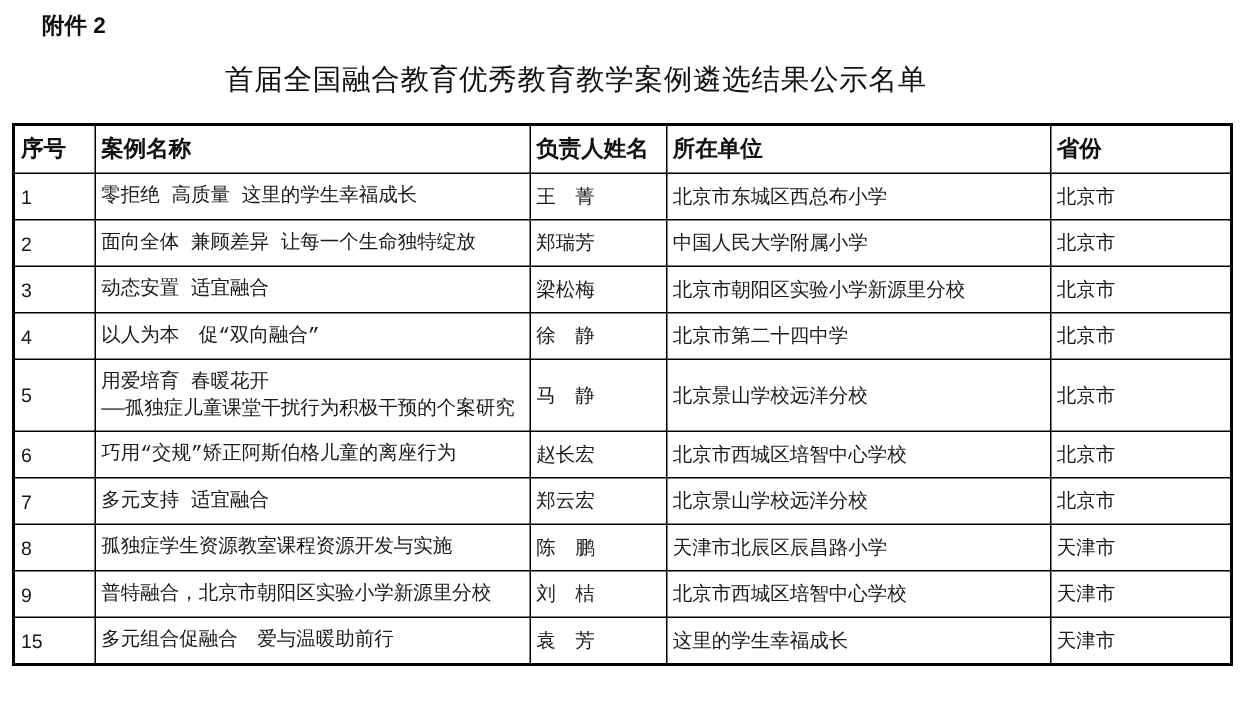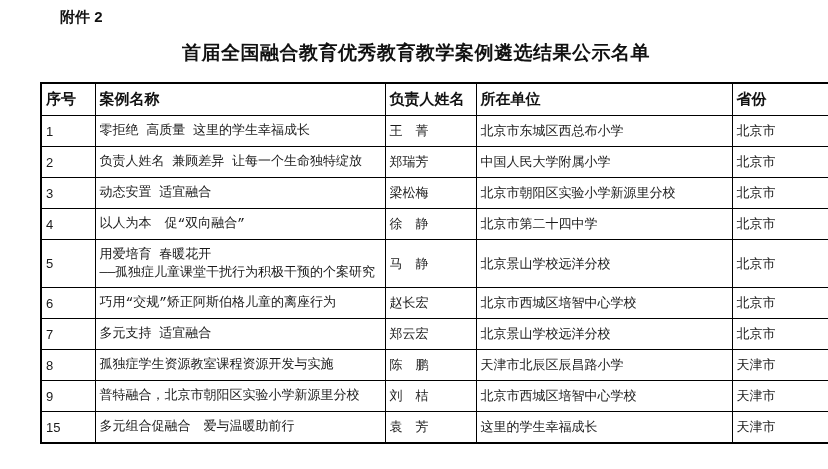--- a/index.html
+++ b/index.html
@@ -10,32 +10,31 @@
     background: #ffffff;
     overflow: hidden;
     font-family: "Liberation Sans", "DejaVu Sans", sans-serif;
     color: #1a1a1a;
   }
   .doc {
     width: 768px;
     height: 469px;
     box-sizing: border-box;
     padding-top: 8px;
-    margin-left: 32px;
   }
   .attachment-label {
     margin: 0 0 0 28px;
     font-size: 15px;
     font-weight: 700;
     color: #111111;
   }
   .doc-title {
     text-align: center;
     font-size: 19px;
-    font-weight: 700;
+    font-weight: 400;
     margin: 13px 0 16px 0;
     letter-spacing: 0.5px;
     color: #111111;
   }
   table.results {
     margin-left: 8px;
     width: 812px;
     border-collapse: collapse;
     table-layout: fixed;
     border: 2px solid #000000;
@@ -97,21 +96,21 @@
   <tr>
     <td class="cell-no">1</td>
     <td class="cell-case">零拒绝 高质量 这里的学生幸福成长</td>
     <td class="cell-name">王　菁</td>
     <td class="cell-org">北京市东城区西总布小学</td>
     <td class="cell-prov">北京市</td>
   </tr>
 
   <tr>
     <td class="cell-no">2</td>
-    <td class="cell-case">负责人姓名 兼顾差异 让每一个生命独特绽放</td>
+    <td class="cell-case">面向全体 兼顾差异 让每一个生命独特绽放</td>
     <td class="cell-name">郑瑞芳</td>
     <td class="cell-org">中国人民大学附属小学</td>
     <td class="cell-prov">北京市</td>
   </tr>
 
   <tr>
     <td class="cell-no">3</td>
     <td class="cell-case">动态安置 适宜融合</td>
     <td class="cell-name">梁松梅</td>
     <td class="cell-org">北京市朝阳区实验小学新源里分校</td>

